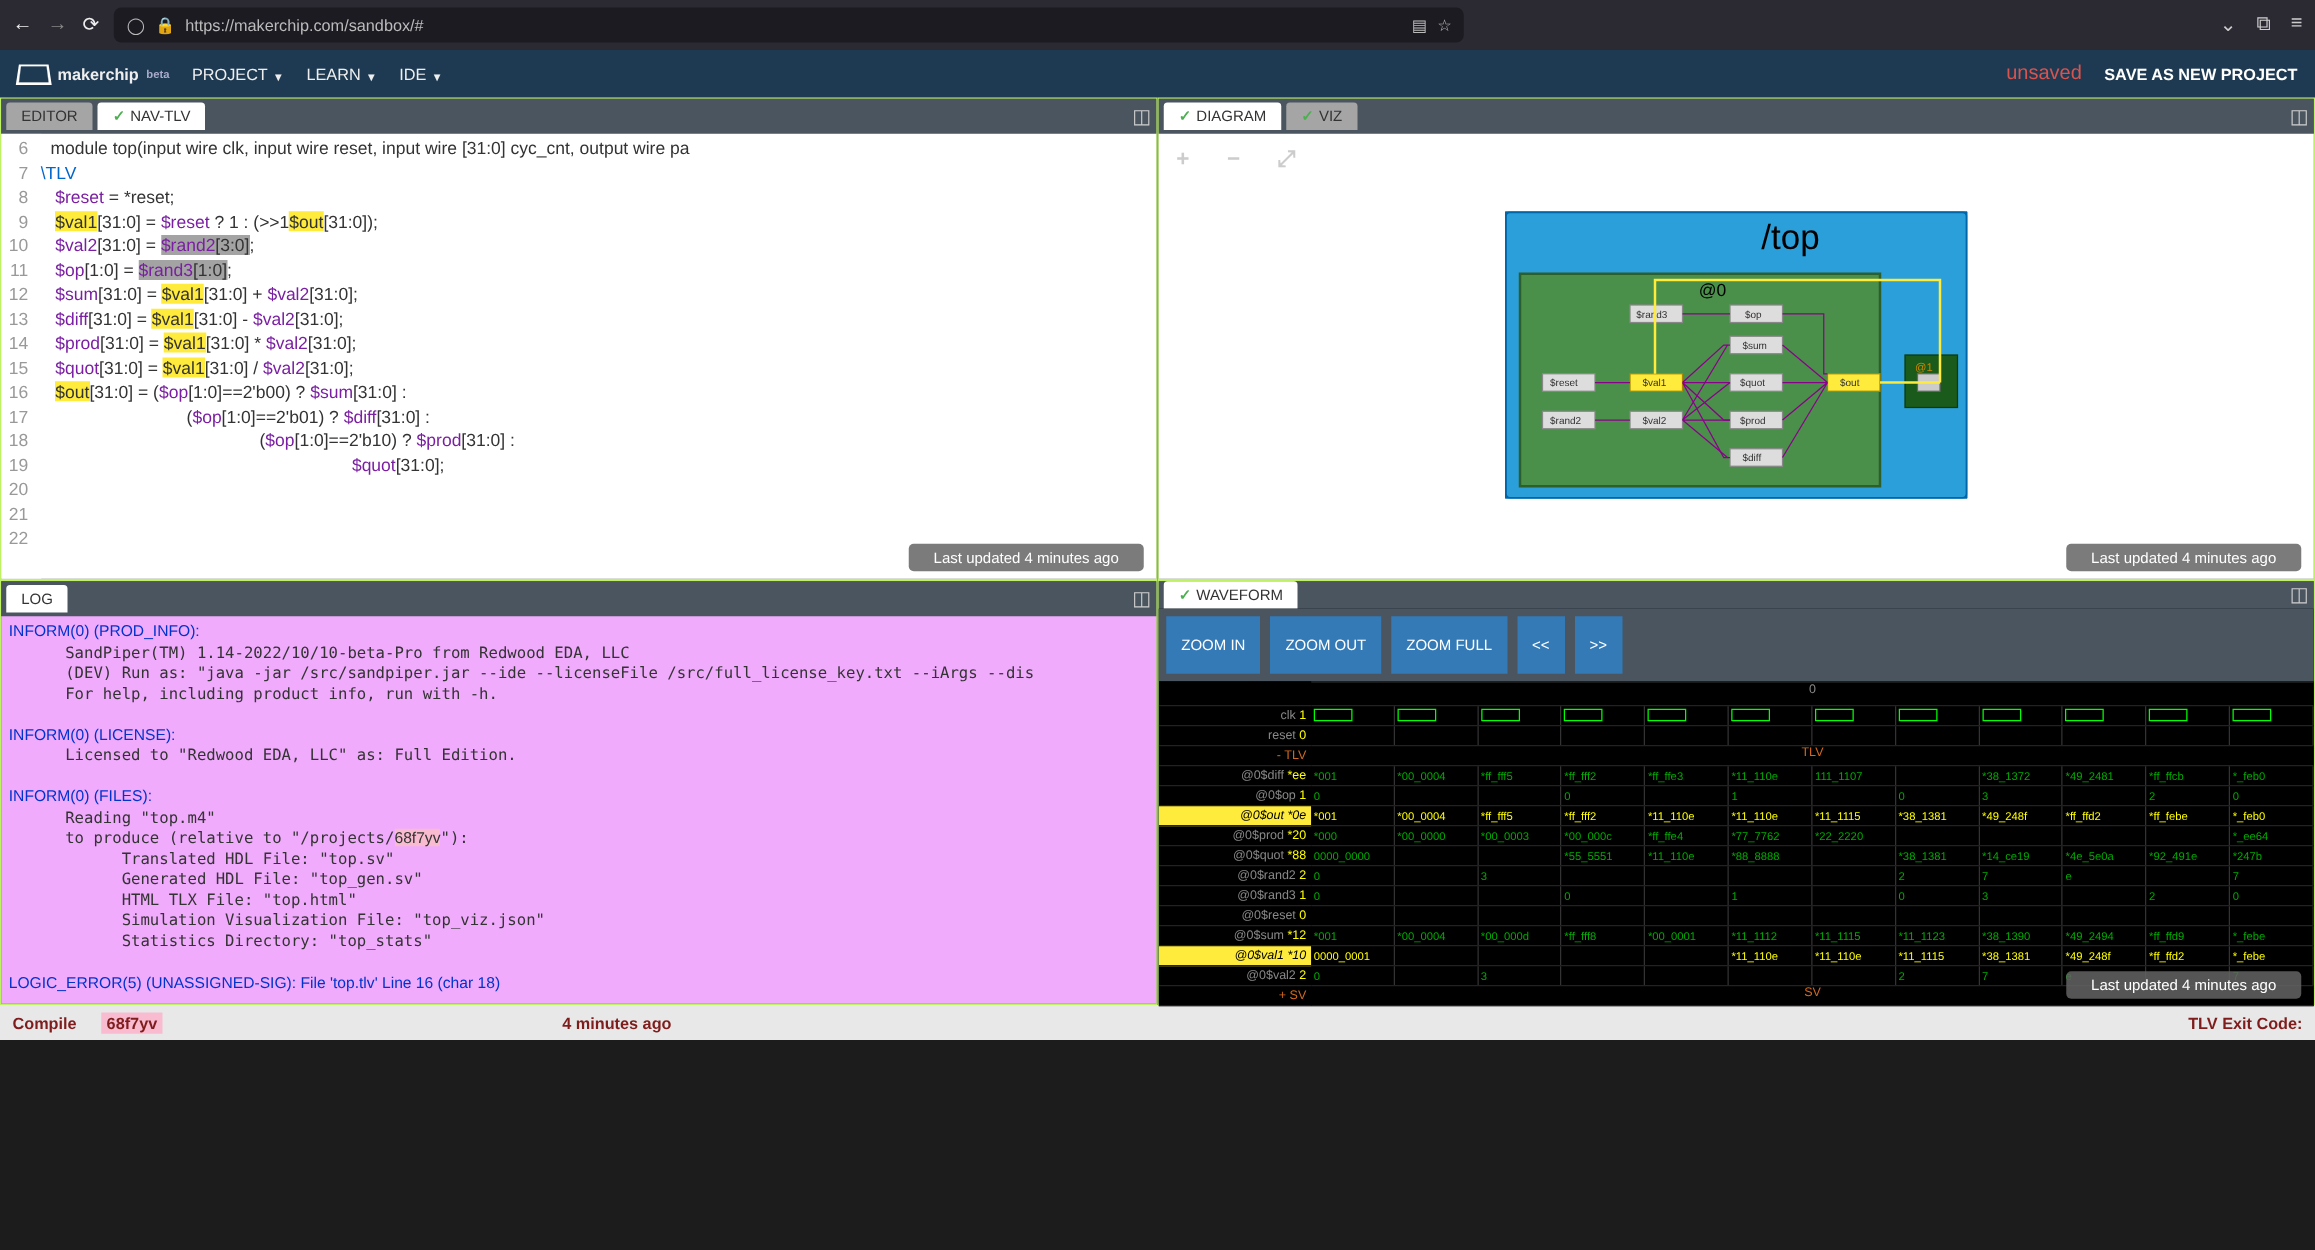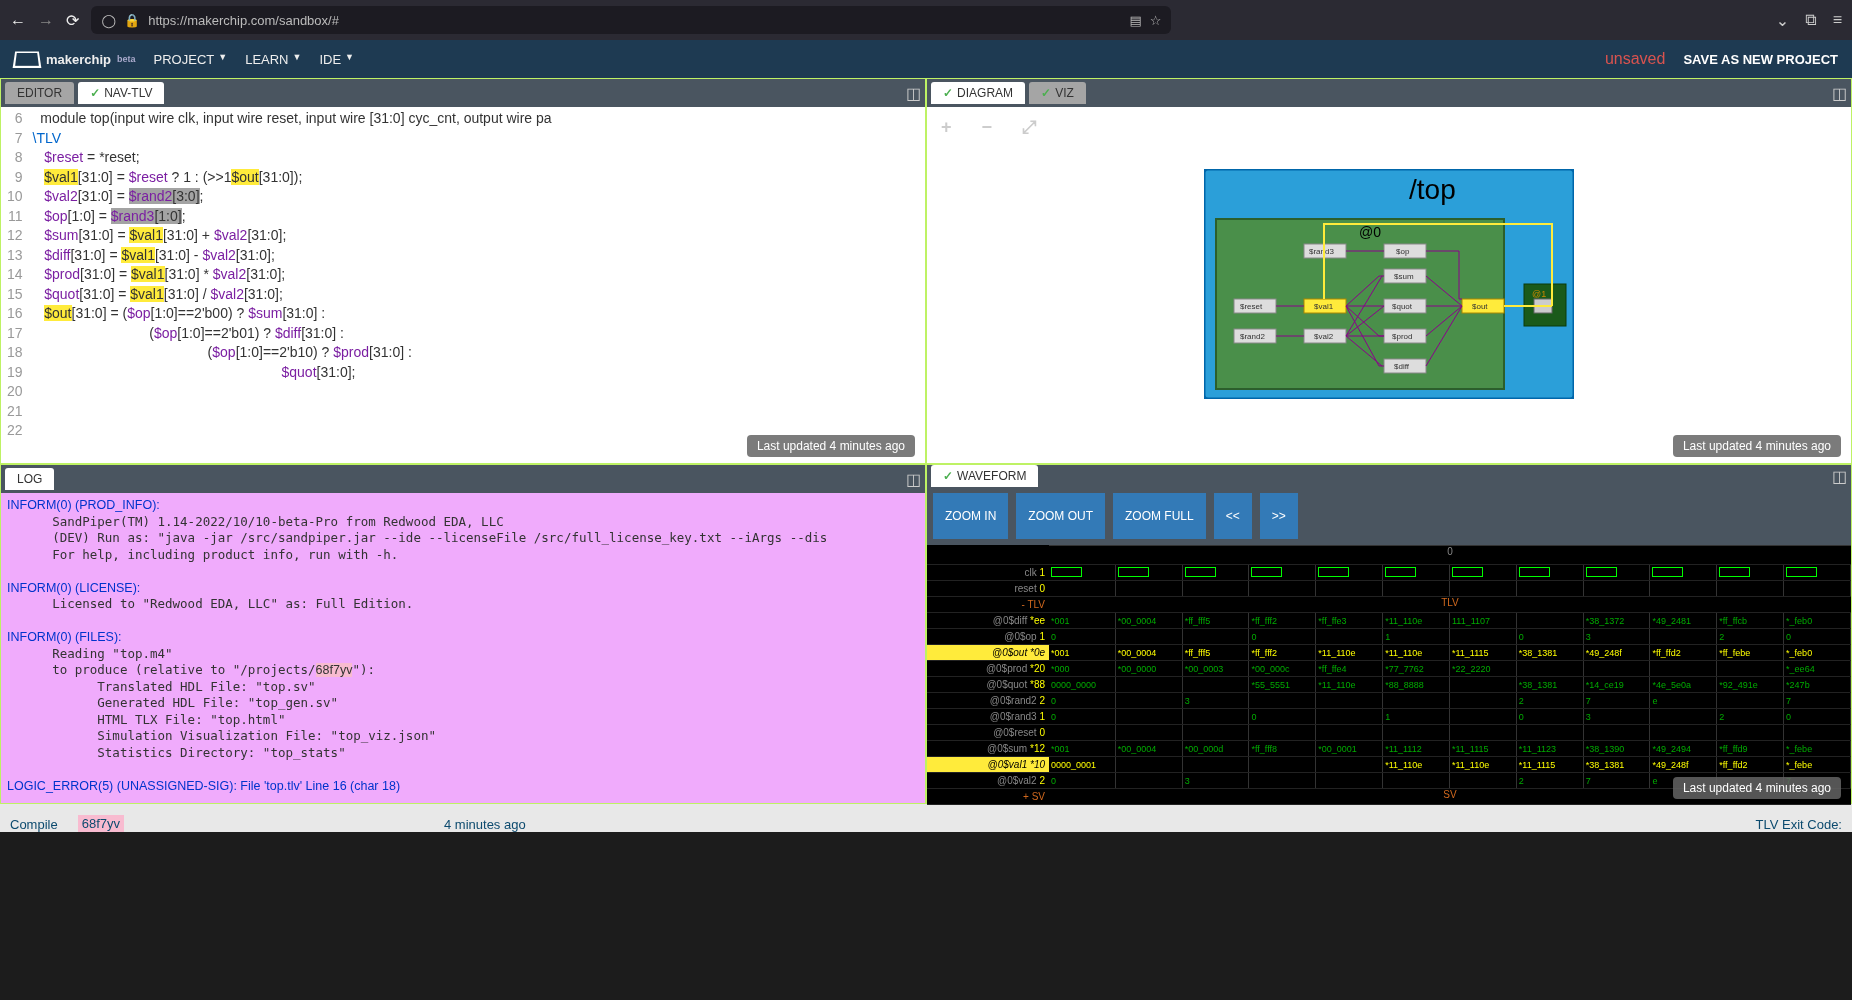--- a/index.html
+++ b/index.html
@@ -6,61 +6,61 @@
 body { background: #1c1c1c; color: #ccc; font-size: 13px; overflow: hidden; }
 .browser-bar { background: #2b2a33; height: 40px; display: flex; align-items: center; padding: 0 10px; gap: 12px; }
 .nav-arrow { color: #888; cursor: pointer; font-size: 16px; }
 .nav-arrow.active { color: #eee; }
 .url-bar { background: #1c1b22; border-radius: 6px; flex: 0 0 auto; width: 1080px; height: 28px; display: flex; align-items: center; padding: 0 10px; gap: 8px; color: #bbb; }
 .url-bar .lock { color: #bbb; }
 .br-icons { margin-left: auto; display: flex; gap: 16px; color: #ccc; font-size: 16px; }
 .app-bar { background: #1e3a52; height: 38px; display: flex; align-items: center; padding: 0 14px; gap: 18px; color: #eee; }
 .logo { font-weight: 600; display: flex; align-items: center; gap: 6px; }
 .logo-shape { width: 26px; height: 18px; border: 2px solid #fff; transform: perspective(40px) rotateX(25deg); }
-.menu-item { display: flex; align-items: flex-start; gap: 4px; cursor: pointer; font-size: 13px; }
+.menu-item { display: flex; align-items: flex-end; gap: 4px; cursor: pointer; font-size: 13px; }
 .caret { font-size: 9px; }
 .app-right { margin-left: auto; display: flex; gap: 18px; align-items: center; }
 .unsaved { color: #d9534f; font-size: 16px; }
 .save-proj { color: #fff; font-weight: 600; font-size: 13px; }
 .panels { display: grid; grid-template-columns: 1fr 1fr; grid-template-rows: 386px 340px 28px; height: calc(100vh - 78px); }
 .panel { background: #4a5560; display: flex; flex-direction: column; position: relative; border: 1px solid #bef264; }
 .tab-row { background: #4a5560; height: 28px; display: flex; align-items: center; padding: 0 4px; gap: 4px; }
 .tab { background: #d0d0d0; color: #333; padding: 4px 12px; border-radius: 3px 3px 0 0; font-size: 12px; display: flex; align-items: center; gap: 4px; }
 .tab.active { background: #fff; }
 .tab.dim { background: #a5a5a5; }
 .check { color: #4caf50; font-weight: bold; }
 .tab-icon-right { margin-left: auto; color: #ccc; font-size: 16px; cursor: pointer; }
 .editor-body { background: #fff; flex: 1; overflow: hidden; display: flex; font-family: "Menlo", "Consolas", monospace; font-size: 14px; position: relative; }
 .gutter { background: #fff; color: #999; text-align: right; padding: 2px 10px 2px 6px; line-height: 19.5px; user-select: none; }
 .code { padding: 2px 0; line-height: 19.5px; white-space: pre; color: #333; }
 .kw { color: #0066cc; }
 .hl-y { background: #ffeb3b; }
 .hl-p { background: #a3a3a3; margin-top: 35px; }
 .purple { color: #7b1fa2; }
-.last-upd { position: absolute; bottom: 6px; right: 10px; background: rgba(100,100,100,0.85); color: #fff; padding: 4px 10px; border-radius: 4px; font-size: 12px; }
+.last-upd { position: absolute; bottom: 6px; right: 10px; background: rgba(100,100,100,0.85); color: #fff; padding: 4px 20px; border-radius: 4px; font-size: 12px; }
 .diagram-body { background: #fff; flex: 1; position: relative; display: flex; }
 .d-controls { position: absolute; top: 10px; left: 14px; display: flex; gap: 30px; font-size: 18px; font-weight: bold; }
 .d-svg-wrap { margin: auto; }
 .log-body { background: #f0abfc; flex: 1; overflow: hidden; font-family: "Menlo", "Consolas", monospace; font-size: 12.5px; padding: 4px 6px; line-height: 16.5px; white-space: pre; color: #333; position: relative; }
 .log-blue { color: #0033cc; }
 .log-pink { background: #f8bbd0; }
 .wave-body { background: #000; flex: 1; display: flex; flex-direction: column; position: relative; }
 .wave-ctrl { background: #4a5560; padding: 6px; display: flex; gap: 8px; }
 .wbtn { background: #337ab7; color: #fff; padding: 16px 12px; border: none; font-size: 12px; cursor: pointer; }
 .wave-grid { flex: 1; display: flex; font-family: monospace; font-size: 10px; overflow: hidden; }
 .wave-labels { width: 122px; background: #000; color: #888; text-align: right; }
 .wave-labels div { height: 16px; line-height: 16px; padding-right: 4px; border-bottom: 1px solid #222; padding-left: 16px; }
 .wave-labels .hl { background: #ffeb3b; color: #000; font-style: italic; }
 .wave-labels .orange { color: #d2691e; }
 .wave-data { flex: 1; background: #000; position: relative; }
 .wrow { height: 16px; display: flex; border-bottom: 1px solid #222; }
 .wcell { border-right: 1px solid #333; color: #0a0; font-size: 9px; padding: 0 2px; line-height: 16px; overflow: hidden; flex: 1; }
 .wcell.y { color: #ff0; }
 .wcell.g { color: #0f0; }
-.status-bar { grid-column: 1 / 3; background: #e8e8e8; color: #0c4a6e; display: flex; align-items: flex-end; padding: 0 10px; gap: 20px; font-size: 13px; }
+.status-bar { grid-column: 1 / 3; background: #e8e8e8; color: #7f1d1d; display: flex; align-items: center; padding: 0 10px; gap: 20px; font-size: 13px; font-weight: bold; }
 .status-bar .mid { margin: 0 auto 0 300px; }
 .status-bar .right { margin-left: auto; }
 </style>
 </head>
 <body>
 
 <div class="browser-bar">
   <span class="nav-arrow active">←</span>
   <span class="nav-arrow">→</span>
   <span class="nav-arrow active">⟳</span>

